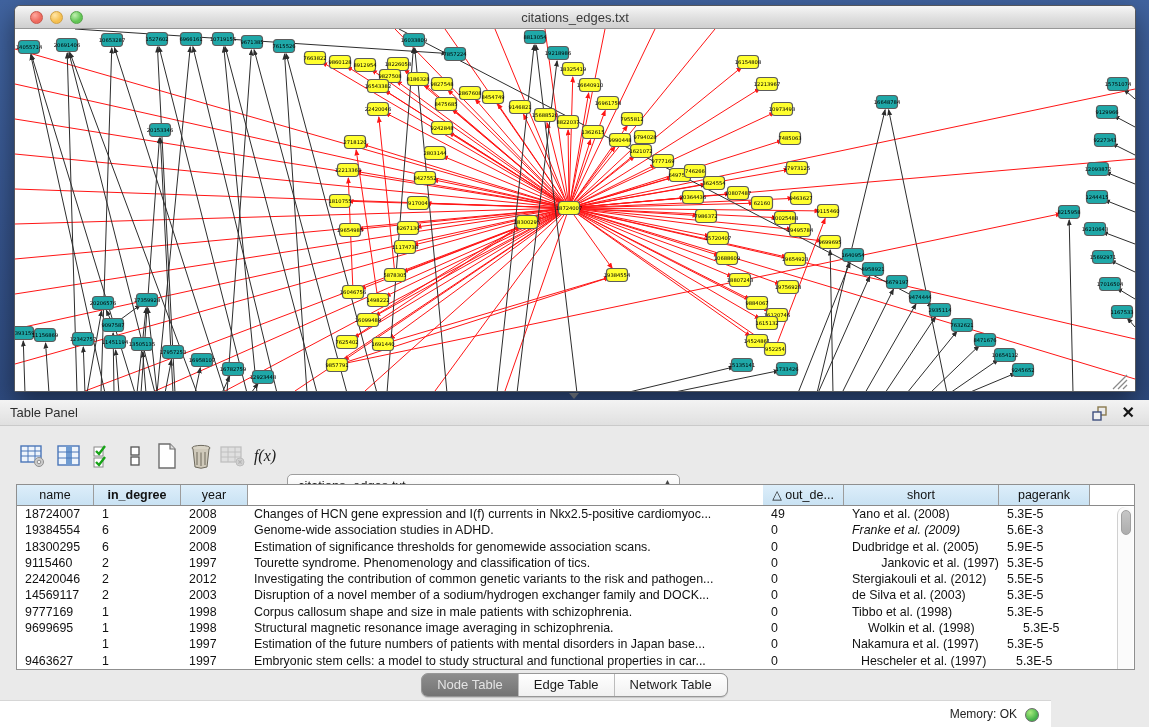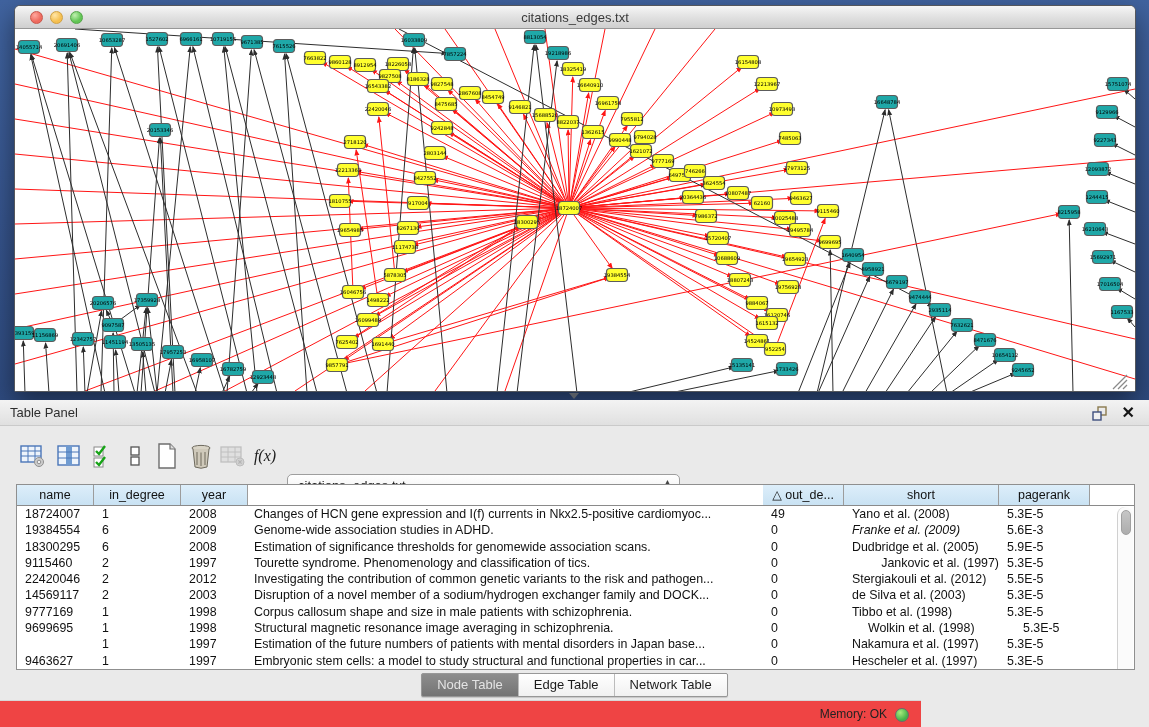--- a/index.html
+++ b/index.html
@@ -54,29 +54,29 @@
   .hdr-fill { flex:1; background:#fff; }
   .data-row { display:flex; height:16.3px; background:#fff; }
   .cell { flex:none; font-size:12.4px; color:#111; line-height:16.3px; padding-left:8px;
     overflow:hidden; white-space:nowrap; }
   #vscroll { position:absolute; right:1px; top:22px; width:16px; height:162px; background:#fbfbfb;
     border-left:1px solid #d0d0d0; border-radius:8px 8px 0 0;}
   #vscroll .thumb { position:absolute; left:2.5px; top:3px; width:10px; height:25px; border-radius:6px;
     background:linear-gradient(180deg,#c6c6c6,#adadad); border:1px solid #a0a0a0; }
 
   #tp-tabs { position:absolute; left:0; top:273px; width:1149px; text-align:center; }
-  .seg-group { display:inline-flex; border:1px solid #979797; border-radius:2px; overflow:hidden;
+  .seg-group { display:inline-flex; border:1px solid #979797; border-radius:7px; overflow:hidden;
     background:#a3a3a3; box-shadow:0 1px 1px rgba(0,0,0,.15); }
   .seg { font-size:13px; color:#1c1c1c; padding:3px 15px 4px 15px; background:linear-gradient(180deg,#ffffff,#f1f1f1);
     border-right:1px solid #bcbcbc; cursor:pointer; }
   .seg:last-child { border-right:none; }
   .seg.sel { background:linear-gradient(180deg,#8d8d8d,#747474); color:#e4e4e4; }
 
-  #status-bar { position:absolute; left:0; top:300px; width:921px; height:27px;
-    background:#ef4444; border-top:1px solid #d6d6d6; }
+  #status-bar { position:absolute; left:0; top:300px; width:1051px; height:27px;
+    background:#ffffff; border-top:1px solid #d6d6d6; }
   #status-bar .mem { position:absolute; right:34px; top:0; line-height:27px; font-size:12px; color:#222; }
   #mem-led { position:absolute; right:12px; top:7px; width:14px; height:14px; border-radius:50%;
     background:radial-gradient(circle at 35% 30%, #a8eb7d, #46b24a 65%); border:1px solid #6b6b6b; }
 </style>
 </head>
 <body>
 
 <div id="desktop">
   <div id="frame">
     <div id="titlebar">
@@ -820,21 +820,21 @@
     <svg id="tp-float" viewBox="0 0 15 15">
       <rect x="6" y="1" width="8" height="8" fill="none" stroke="#8a7a4e" stroke-width="1.4"></rect>
       <rect x="1" y="6" width="8" height="8" fill="#f0f0f0" stroke="#3e4f7e" stroke-width="1.4"></rect>
     </svg>
     <span id="tp-close">✕</span>
   </div>
 
   <div id="tp-table">
     <div class="hdr-row" id="hdr-row">
         <div class="hdr-cell" style="width: 77px;">name</div>
-        <div class="hdr-cell" style="width: 87px;">in_degree</div>
+        <div class="hdr-cell" style="width: 87px; font-weight: bold;">in_degree</div>
         <div class="hdr-cell" style="width: 67px;">year</div>
         <div class="hdr-cell" style="width: 515px; margin-top: 28px;">title</div>
         <div class="hdr-cell" style="width: 81px;">△ out_de...</div>
         <div class="hdr-cell" style="width: 155px;">short</div>
         <div class="hdr-cell" style="width: 91px;">pagerank</div>
         <div class="hdr-fill"></div>
       </div>
     <div id="body-rows">
         <div class="data-row">
           <div class="cell" style="width: 77px;">18724007</div>
@@ -916,21 +916,21 @@
           <div class="cell" style="width: 81px;">0</div>
           <div class="cell" style="width: 155px;">Nakamura et al. (1997)</div>
           <div class="cell" style="width: 91px;">5.3E-5</div>
         </div>
         <div class="data-row">
           <div class="cell" style="width: 77px;">9463627</div>
           <div class="cell" style="width: 87px;">1</div>
           <div class="cell" style="width: 67px;">1997</div>
           <div class="cell" style="width: 515px; padding-left: 6px;">Embryonic stem cells: a model to study structural and functional properties in car...</div>
           <div class="cell" style="width: 81px;">0</div>
-          <div class="cell" style="width: 155px;">Hescheler et al. (1997)</div>
+          <div class="cell" style="width: 155px; margin-left: 9px;">Hescheler et al. (1997)</div>
           <div class="cell" style="width: 91px;">5.3E-5</div>
         </div>
       </div>
     <div id="vscroll">
       <div class="thumb"></div>
     </div>
   </div>
 
   <div id="tp-tabs">
     <span class="seg-group" id="seg-group">

